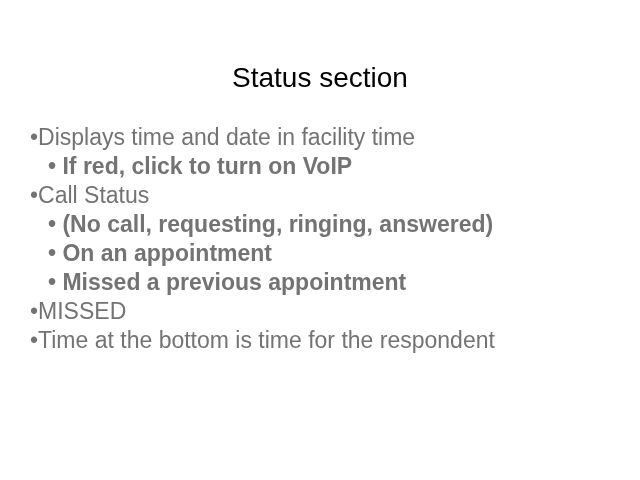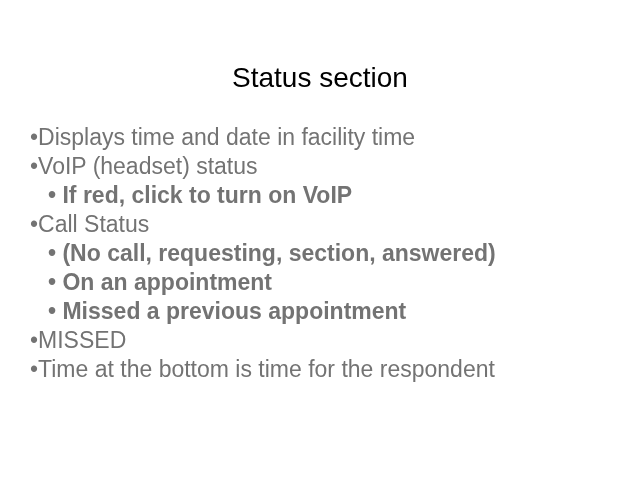--- a/index.html
+++ b/index.html
@@ -69,34 +69,31 @@
 <div class="slide">
 
   <h1 class="slide-title">Status section</h1>
 
   <div class="body-block">
 
     <div class="bullet-line level-1">
       <span class="bullet-mark">•</span><span class="bullet-text">Displays time and date in facility time</span>
     </div>
 
-    <div class="bullet-line level-1">
-      <span class="bullet-mark">•</span><span class="bullet-text">VoIP (headset) status</span>
-    </div>
 
     <div class="bullet-line level-2">
       <span class="bullet-mark">•</span><span class="bullet-text">If red, click to turn on VoIP</span>
     </div>
 
     <div class="bullet-line level-1">
       <span class="bullet-mark">•</span><span class="bullet-text">Call Status</span>
     </div>
 
     <div class="bullet-line level-2">
-      <span class="bullet-mark">•</span><span class="bullet-text">(No call, requesting, section, answered)</span>
+      <span class="bullet-mark">•</span><span class="bullet-text">(No call, requesting, ringing, answered)</span>
     </div>
 
 
     <div class="bullet-line level-2">
       <span class="bullet-mark">•</span><span class="bullet-text">On an appointment</span>
     </div>
 
     <div class="bullet-line level-2">
       <span class="bullet-mark">•</span><span class="bullet-text">Missed a previous appointment</span>
     </div>

